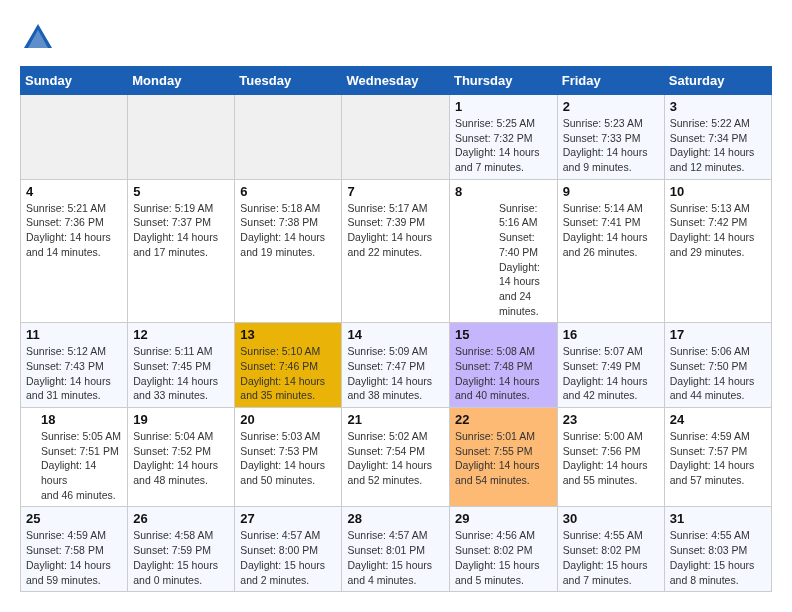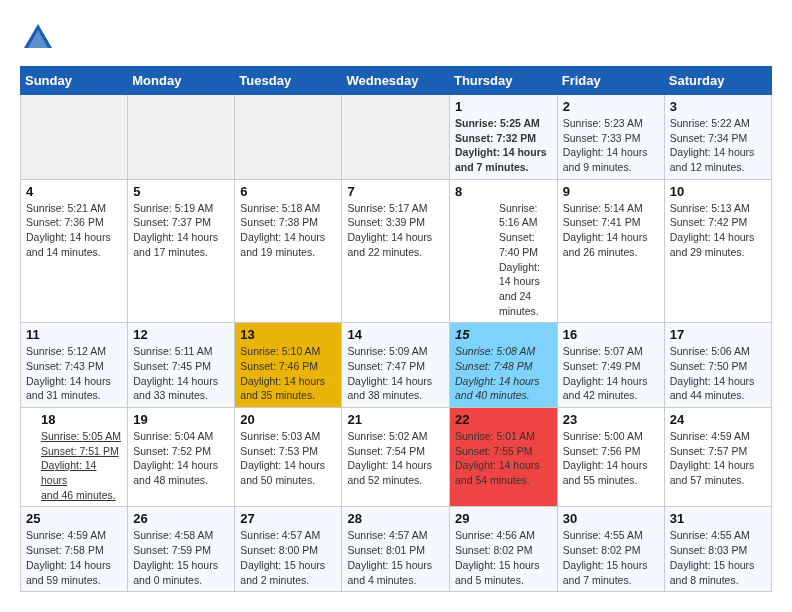--- a/index.html
+++ b/index.html
@@ -129,21 +129,21 @@
       </tr>
   </thead>
   <tbody id="calendar-body">
   <tr>
         <td class="empty-cell" style="background: rgb(232, 232, 232);"></td>
         <td class="empty-cell" style="background: rgb(232, 232, 232);"></td>
         <td class="empty-cell" style="background: rgb(232, 232, 232);"></td>
         <td class="empty-cell" style="background: rgb(232, 232, 232);"></td>
         <td style="background: rgb(245, 248, 255);">
           <div class="day-number">1</div>
-          <div class="day-detail" style="white-space: pre-line; font-weight: bold;">Sunrise: 5:25 AM
+          <div class="day-detail" style="white-space: pre-line;">Sunrise: 5:25 AM
 Sunset: 7:32 PM
 Daylight: 14 hours
 and 7 minutes.</div>
         </td>
         <td style="background: rgb(245, 248, 255);">
           <div class="day-number">2</div>
           <div class="day-detail" style="white-space: pre-line;">Sunrise: 5:23 AM
 Sunset: 7:33 PM
 Daylight: 14 hours
 and 9 minutes.</div>
@@ -174,21 +174,21 @@
         <td style="background: rgb(255, 255, 255);">
           <div class="day-number">6</div>
           <div class="day-detail" style="white-space: pre-line;">Sunrise: 5:18 AM
 Sunset: 7:38 PM
 Daylight: 14 hours
 and 19 minutes.</div>
         </td>
         <td style="background: rgb(255, 255, 255);">
           <div class="day-number">7</div>
           <div class="day-detail" style="white-space: pre-line;">Sunrise: 5:17 AM
-Sunset: 3:39 PM
+Sunset: 7:39 PM
 Daylight: 14 hours
 and 22 minutes.</div>
         </td>
         <td style="background: rgb(255, 255, 255);">
           <div class="day-number">8</div>
           <div class="day-detail" style="white-space: pre-line; margin-left: 44px;">Sunrise: 5:16 AM
 Sunset: 7:40 PM
 Daylight: 14 hours
 and 24 minutes.</div>
         </td>
@@ -229,21 +229,21 @@
 Daylight: 14 hours
 and 35 minutes.</div>
         </td>
         <td style="background: rgb(245, 248, 255);">
           <div class="day-number">14</div>
           <div class="day-detail" style="white-space: pre-line;">Sunrise: 5:09 AM
 Sunset: 7:47 PM
 Daylight: 14 hours
 and 38 minutes.</div>
         </td>
-        <td style="background: #7dd3fc; font-style: italic;">
+        <td style="background: #c4b5fd;">
           <div class="day-number">15</div>
           <div class="day-detail" style="white-space: pre-line;">Sunrise: 5:08 AM
 Sunset: 7:48 PM
 Daylight: 14 hours
 and 40 minutes.</div>
         </td>
         <td style="background: rgb(245, 248, 255);">
           <div class="day-number">16</div>
           <div class="day-detail" style="white-space: pre-line;">Sunrise: 5:07 AM
 Sunset: 7:49 PM
@@ -254,21 +254,21 @@
           <div class="day-number">17</div>
           <div class="day-detail" style="white-space: pre-line;">Sunrise: 5:06 AM
 Sunset: 7:50 PM
 Daylight: 14 hours
 and 44 minutes.</div>
         </td>
       </tr>
       <tr>
         <td style="background: rgb(255, 255, 255); padding-left: 20px;">
           <div class="day-number">18</div>
-          <div class="day-detail" style="white-space: pre-line; text-decoration: underline;">Sunrise: 5:05 AM
+          <div class="day-detail" style="white-space: pre-line;">Sunrise: 5:05 AM
 Sunset: 7:51 PM
 Daylight: 14 hours
 and 46 minutes.</div>
         </td>
         <td style="background: rgb(255, 255, 255);">
           <div class="day-number">19</div>
           <div class="day-detail" style="white-space: pre-line;">Sunrise: 5:04 AM
 Sunset: 7:52 PM
 Daylight: 14 hours
 and 48 minutes.</div>
@@ -280,21 +280,21 @@
 Daylight: 14 hours
 and 50 minutes.</div>
         </td>
         <td style="background: rgb(255, 255, 255);">
           <div class="day-number">21</div>
           <div class="day-detail" style="white-space: pre-line;">Sunrise: 5:02 AM
 Sunset: 7:54 PM
 Daylight: 14 hours
 and 52 minutes.</div>
         </td>
-        <td style="background: #ef4444; margin-top: 23px;">
+        <td style="background: #fdba74; margin-top: 23px;">
           <div class="day-number">22</div>
           <div class="day-detail" style="white-space: pre-line;">Sunrise: 5:01 AM
 Sunset: 7:55 PM
 Daylight: 14 hours
 and 54 minutes.</div>
         </td>
         <td style="background: rgb(255, 255, 255);">
           <div class="day-number">23</div>
           <div class="day-detail" style="white-space: pre-line;">Sunrise: 5:00 AM
 Sunset: 7:56 PM

